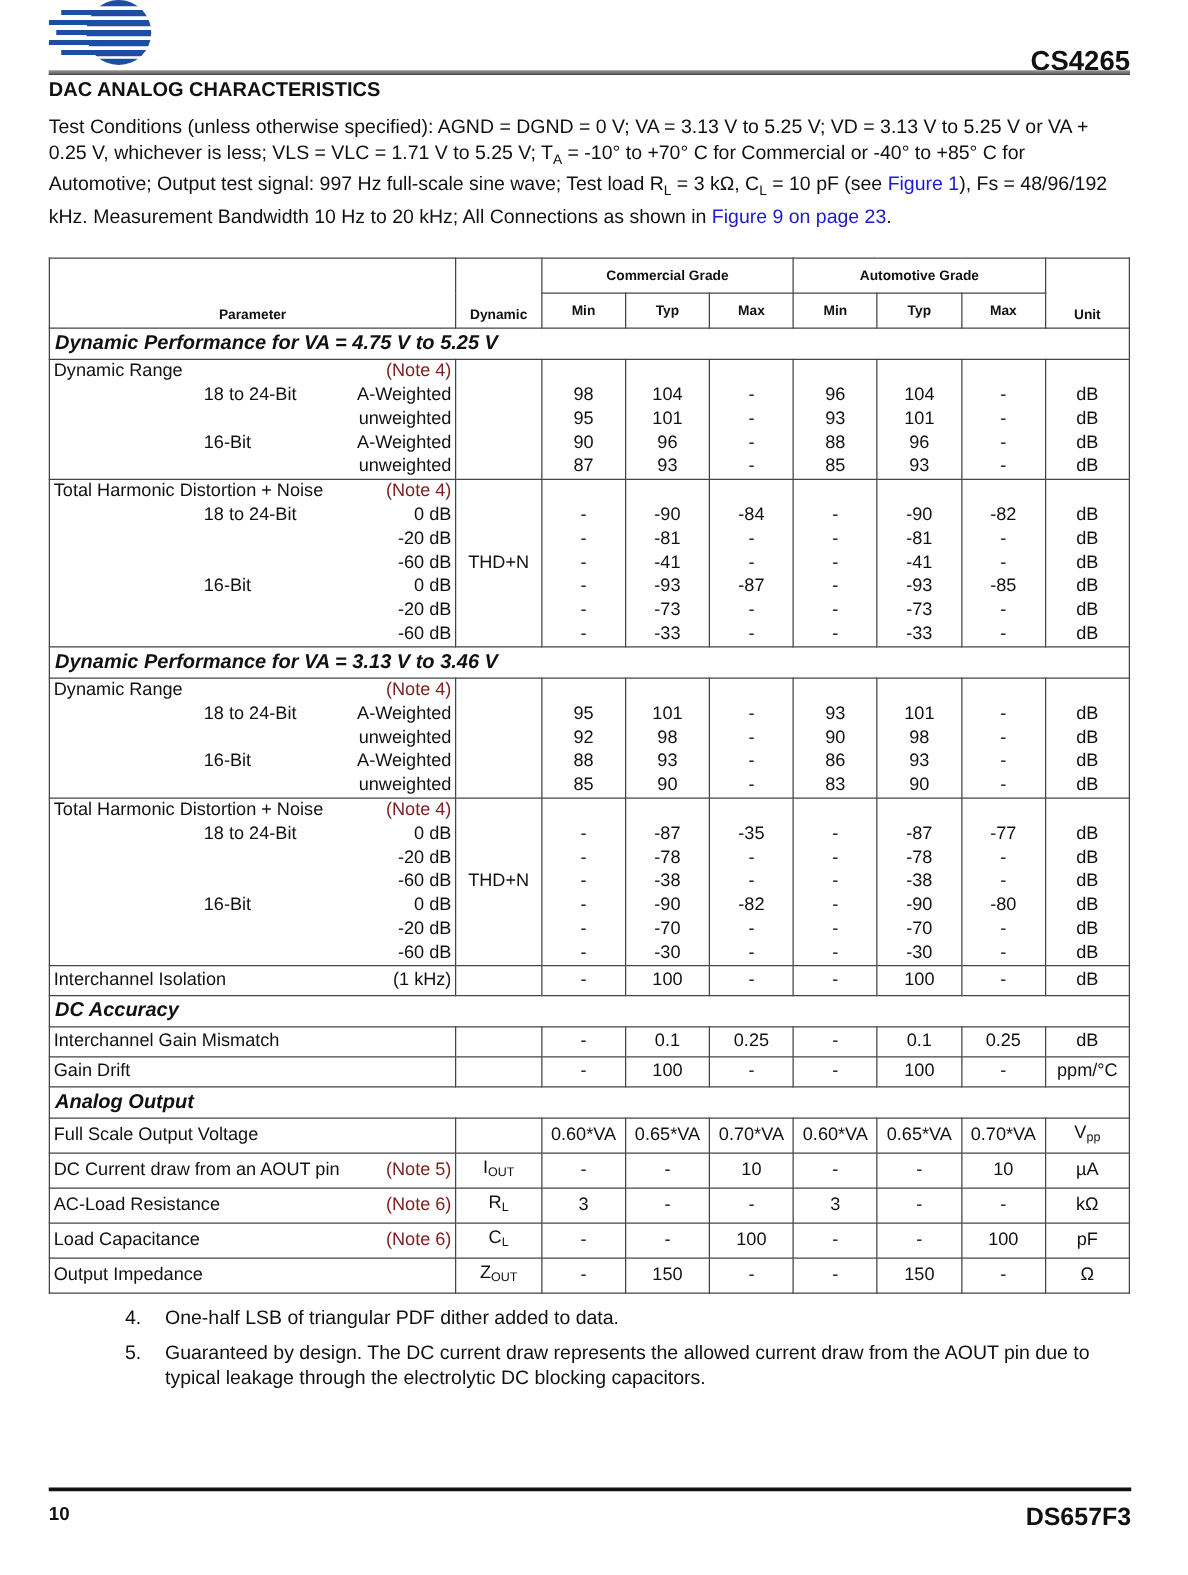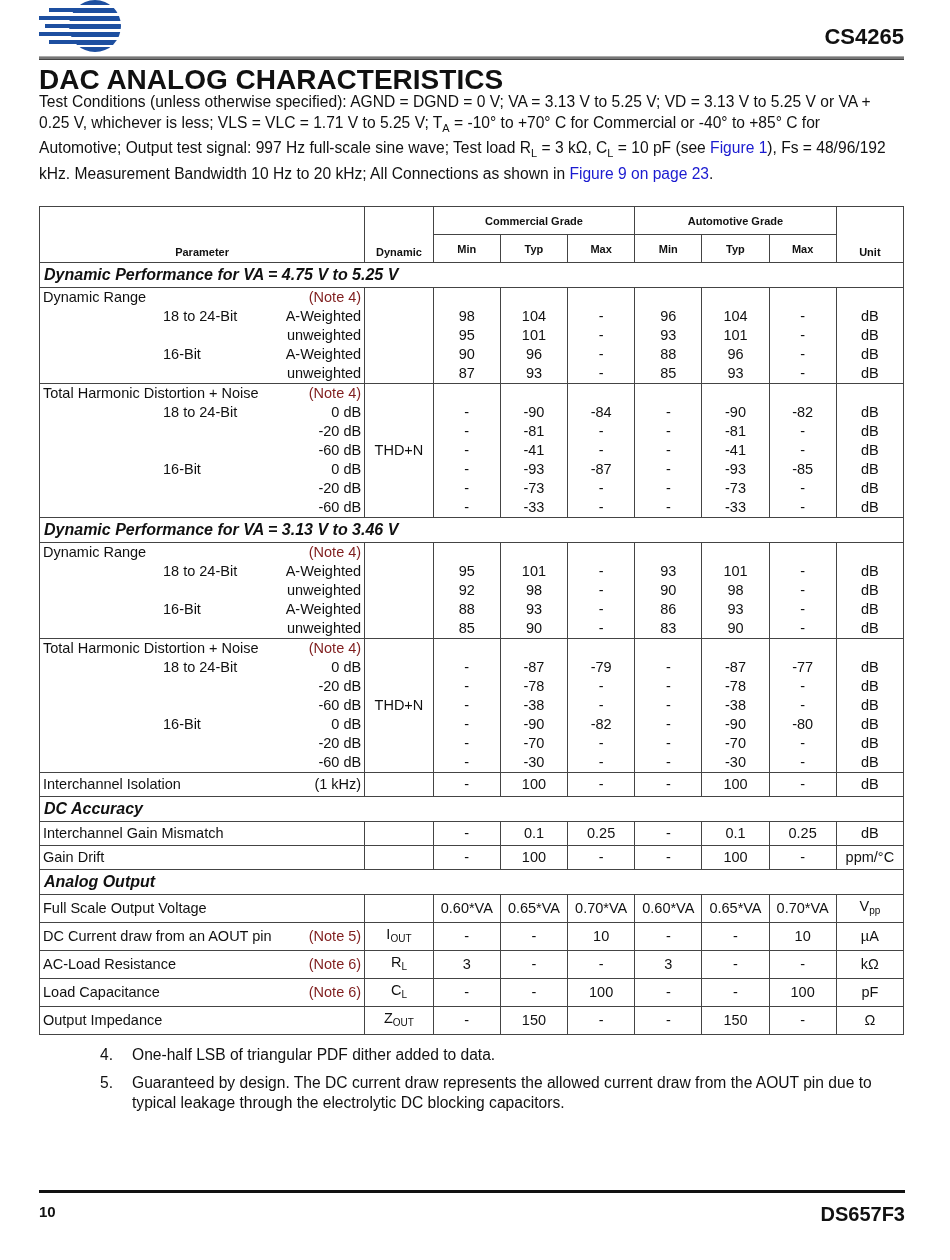--- a/index.html
+++ b/index.html
@@ -1,22 +1,22 @@
 <!DOCTYPE html>
 <html><head>
 <meta charset="utf-8">
 <style>
   html, body { margin: 0; padding: 0; background: #ffffff; }
   body { width: 950px; height: 1260px; position: relative; font-family: "Liberation Sans", sans-serif; color: #111; overflow: hidden; }
   .logo { position: absolute; left: 39px; top: 0px; width: 300px; height: 56px; }
   .logo-text { position: absolute; left: 86px; top: 22px; font-family: "Liberation Serif", serif; font-style: italic; font-size: 29px; color: #1d4fa0; letter-spacing: -0.5px; white-space: nowrap; }
   .logo-text sup { font-size: 9px; font-style: normal; vertical-align: top; position: relative; top: 6px; }
-  .part-no { position: absolute; right: 46px; top: 24px; font-size: 22px; font-weight: bold; }
+  .part-no { position: absolute; right: 46px; top: 36px; font-size: 22px; font-weight: bold; }
   .header-rule { position: absolute; left: 39px; top: 56px; width: 865px; height: 4px; background: #777; border-top: 1px solid #aaa; border-bottom: 1px solid #444; box-sizing: border-box; }
-  .title { position: absolute; left: 39px; top: 64px; font-size: 28px; font-weight: bold; letter-spacing: 0px; }
+  .title { position: absolute; left: 39px; top: 64px; font-size: 16px; font-weight: bold; letter-spacing: 0px; }
   .conditions { position: absolute; left: 39px; top: 92px; width: 866px; font-size: 15.6px; line-height: 20.5px; }
   .conditions .lnk { color: #1a1ad0; }
   .conditions sub { font-size: 11px; }
   table.spec { position: absolute; left: 39px; top: 206px; width: 865px; border-collapse: collapse; font-size: 14.5px; }
   table.spec td, table.spec th { border: 1px solid #444; padding: 0; }
   table.spec th { font-weight: bold; font-size: 11px; height: 27px; }
   .c-param { width: 326px; }
   .c-sym { width: 68px; text-align: center; }
   .c-num { width: 66.5px; text-align: center; }
   .c-unit { width: 67px; text-align: center; }
@@ -420,21 +420,21 @@
           <div class="line"></div>
           <div class="line">-87</div>
           <div class="line">-78</div>
           <div class="line">-38</div>
           <div class="line">-90</div>
           <div class="line">-70</div>
           <div class="line">-30</div>
         </td>
     <td class="c-num">
           <div class="line"></div>
-          <div class="line">-79</div>
+          <div class="line">-35</div>
           <div class="line">-</div>
           <div class="line">-</div>
           <div class="line">-82</div>
           <div class="line">-</div>
           <div class="line">-</div>
         </td>
     <td class="c-num">
           <div class="line"></div>
           <div class="line">-</div>
           <div class="line">-</div>

